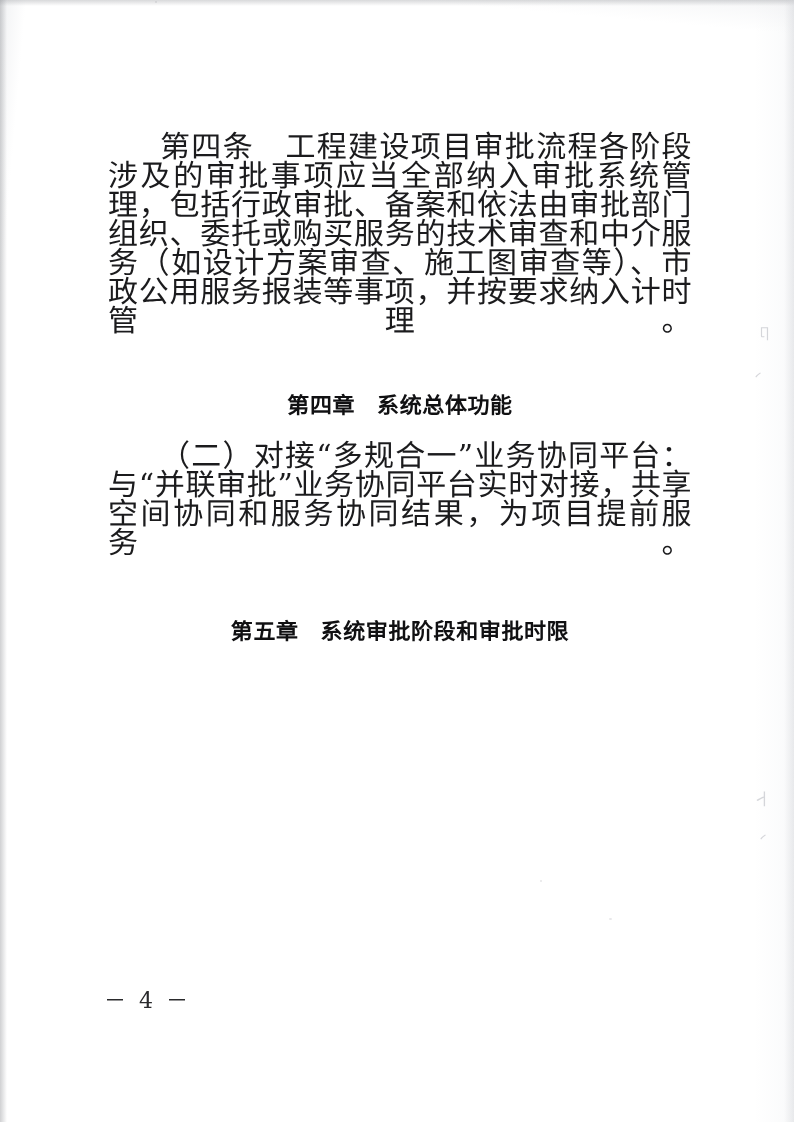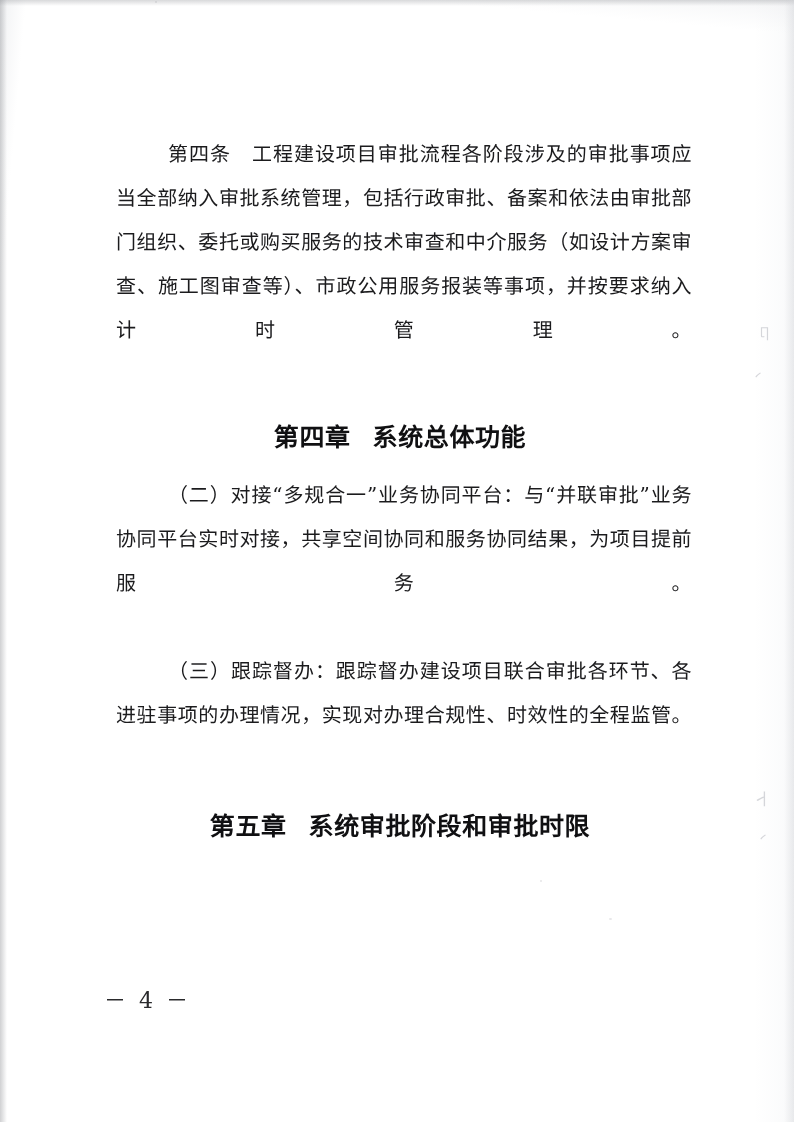--- a/index.html
+++ b/index.html
@@ -50,44 +50,44 @@
   .content {
     position: absolute;
     left: 108px;
     top: 132px;
     width: 584px;
   }
 
   
   .para {
     font-family: "DejaVu Serif", "Liberation Serif", serif;
-    font-size: 20px;
-    line-height: 44px;
+    font-size: 30px;
+    line-height: 29px;
     color: #1b1b1d;
     text-align: justify;
     text-justify: inter-character;
     text-indent: 52px;
-    margin: 0 0 0 8px;
+    margin: 0 0 0 0;
     letter-spacing: 0.4px;
     word-break: break-all;
   }
   .para + .para { margin-top: 0; }
 
   
   .para::after {
     content: "";
     display: inline-block;
     width: 100%;
   }
 
   
   .chapter {
     font-family: "DejaVu Sans", "Liberation Sans", sans-serif;
     font-weight: 700;
-    font-size: 25px;
+    font-size: 22px;
     line-height: 39px;
     color: #101012;
     text-align: center;
     letter-spacing: 0.6px;
     margin: 0;
   }
   .chapter .gap { display: inline-block; width: 22px; }
 
   .sp-before-ch { height: 22px; }
   .sp-after-ch  { height: 16px; }
@@ -150,21 +150,20 @@
 
   <div class="content">
 
     <p class="para">第四条　工程建设项目审批流程各阶段涉及的审批事项应当全部纳入审批系统管理，包括行政审批、备案和依法由审批部门组织、委托或购买服务的技术审查和中介服务（如设计方案审查、施工图审查等）、市政公用服务报装等事项，并按要求纳入计时管理。</p>
 
     <div class="sp-before-ch"></div>
     <h2 class="chapter"><span>第四章</span><span class="gap"></span><span>系统总体功能</span></h2>
     <div class="sp-after-ch"></div>
 
     <p class="para">（二）对接“多规合一”业务协同平台：与“并联审批”业务协同平台实时对接，共享空间协同和服务协同结果，为项目提前服务。</p>
-    <p class="para">（三）跟踪督办：跟踪督办建设项目联合审批各环节、各进驻事项的办理情况，实现对办理合规性、时效性的全程监管。</p>
 
     <div class="sp-before-ch2"></div>
     <h2 class="chapter"><span>第五章</span><span class="gap"></span><span>系统审批阶段和审批时限</span></h2>
 
   </div>
 
   <div class="page-number">－ 4 －</div>
 
 </div>
 

